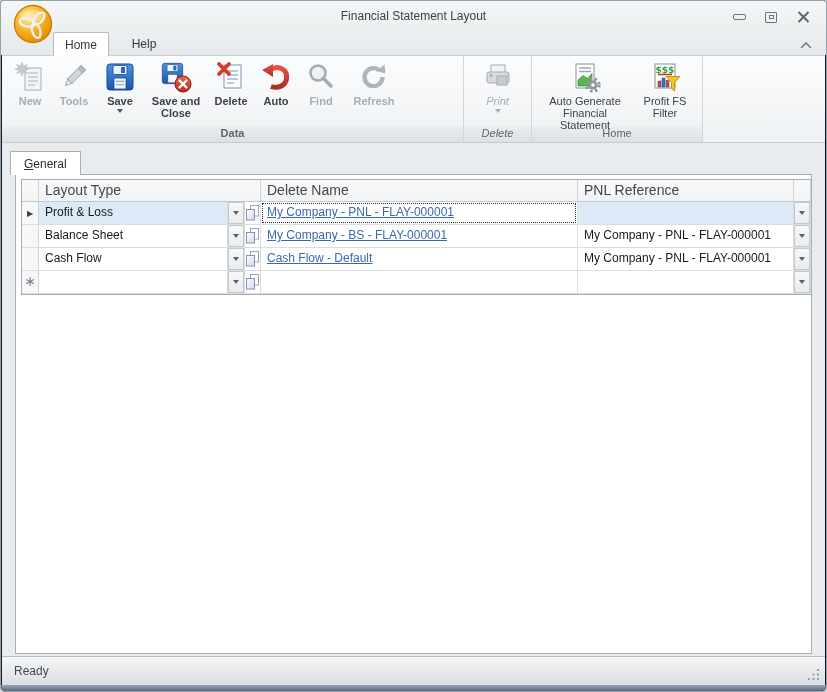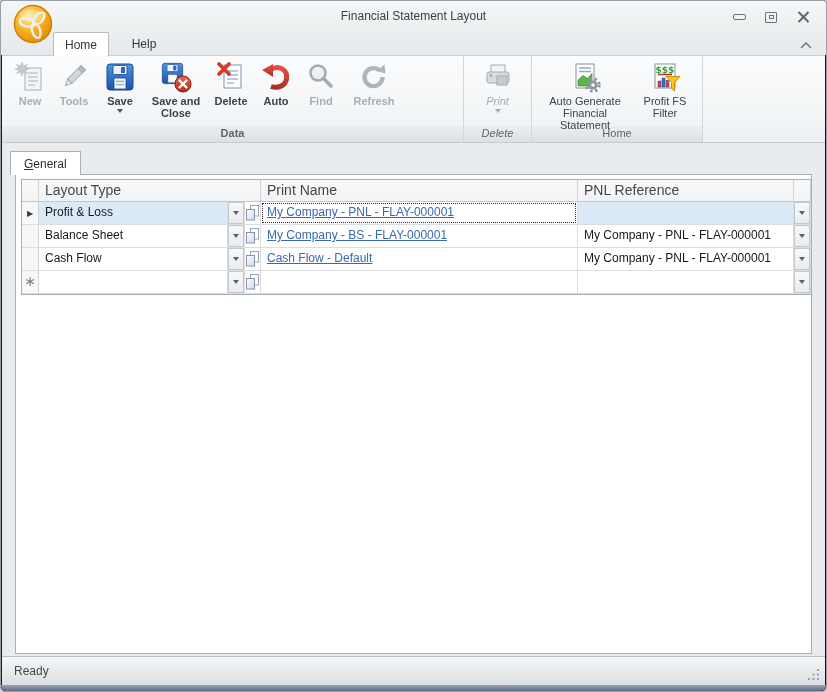--- a/index.html
+++ b/index.html
@@ -339,21 +339,21 @@
     <div class="doc-tab">
       <span class="accel">G</span>
         <span>eneral</span>
     </div>
     <div class="panel">
       <div class="grid">
 
         <div class="ghead">
           <div class="hcell h-ind"></div>
           <div class="hcell h-type">Layout Type</div>
-          <div class="hcell h-name">Print Name</div>
+          <div class="hcell h-name">Delete Name</div>
           <div class="hcell h-pnl">PNL Reference</div>
           <div class="hcell h-dd"></div>
         </div>
 
         <div class="grow">
           <div class="gcell col-ind"><span class="ind-arrow">▶</span></div>
           <div class="gcell col-type sel">Profit &amp; Loss</div>
           <div class="gcell col-dd">
               <span class="dd-btn" style="width:100%">
                 <span class="caret"></span>

